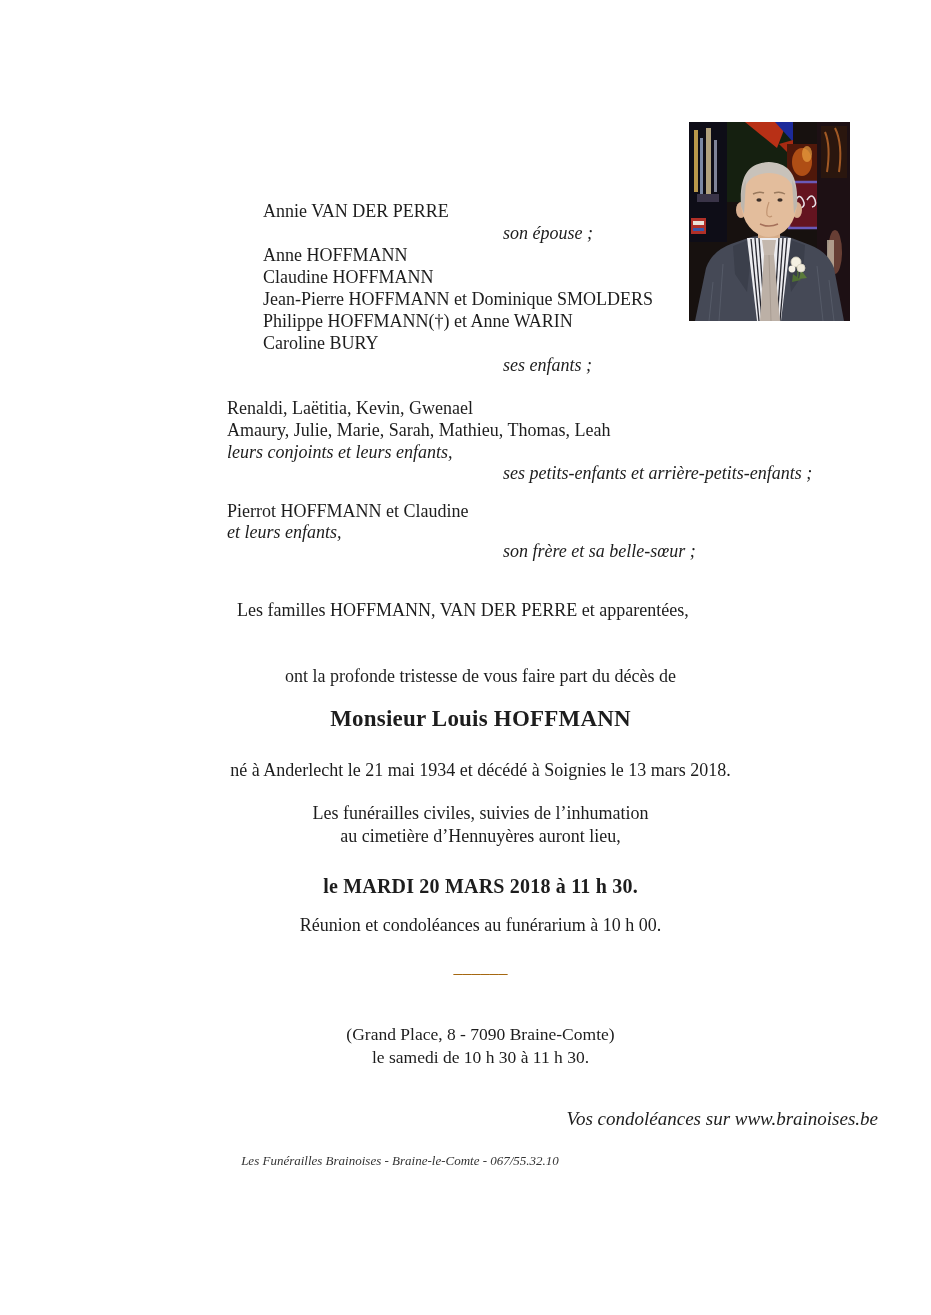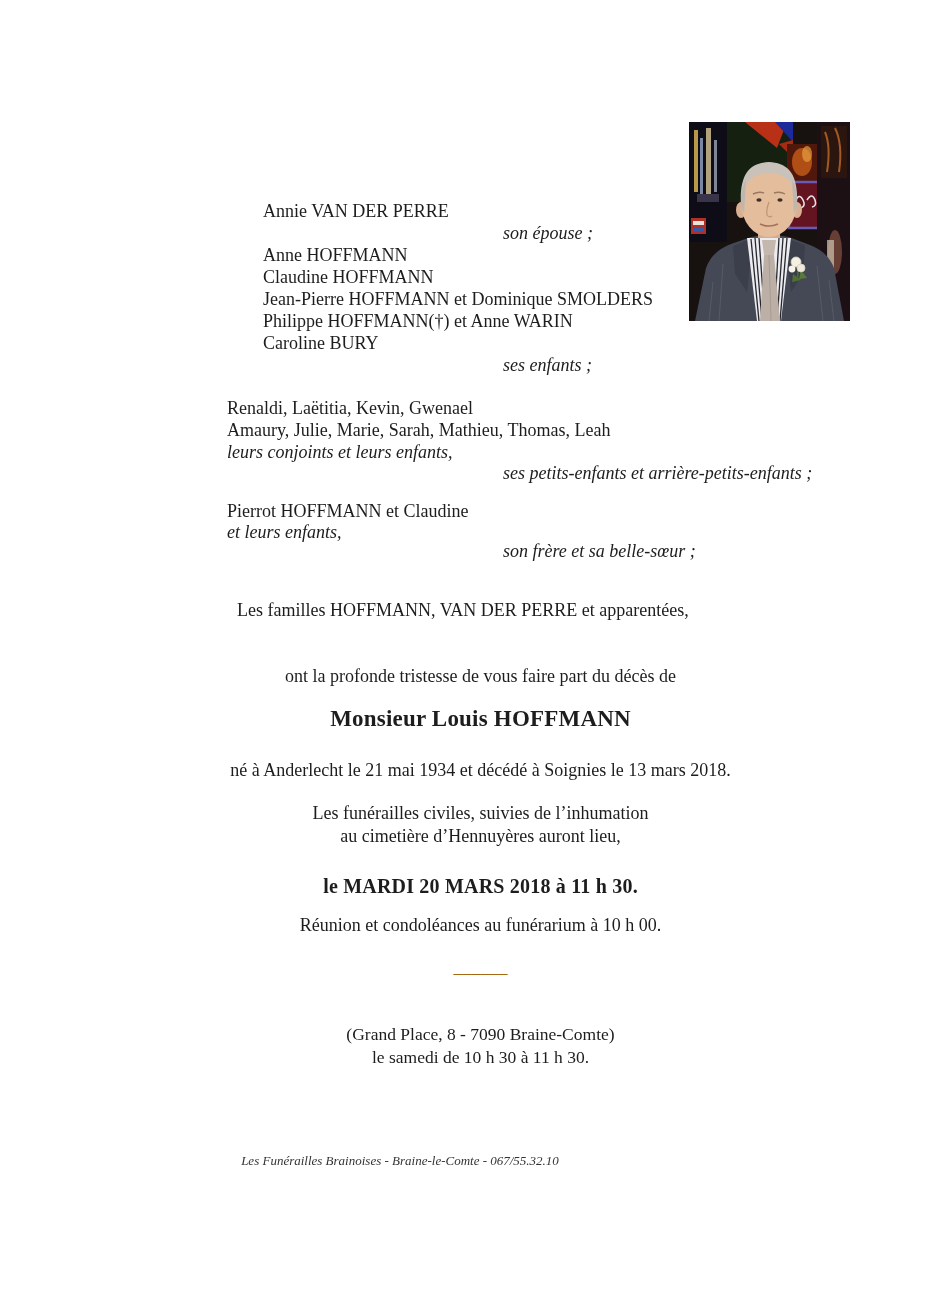--- a/index.html
+++ b/index.html
@@ -139,15 +139,16 @@
   <div class="line center" style="top:802px">Les funérailles civiles, suivies de l’inhumation</div>
   <div class="line center" style="top:825px">au cimetière d’Hennuyères auront lieu,</div>
   <div class="line center bolddate" style="top:875px">le MARDI 20 MARS 2018 à 11 h 30.</div>
   <div class="line center" style="top:914px">Réunion et condoléances au funérarium à 10 h 00.</div>
 
   <div class="line center sep" style="top:956px">______</div>
 
   <div class="line center hommage" style="top:1023px">(Grand Place, 8 - 7090 Braine-Comte)</div>
   <div class="line center hommage" style="top:1046px">le samedi de 10 h 30 à 11 h 30.</div>
 
+  <div class="line condol" style="top:1108px">Vos condoléances sur www.brainoises.be</div>
   <div class="line footer" style="top:1150px">Les Funérailles Brainoises - Braine-le-Comte - 067/55.32.10</div>
 
 </div>
 
 </body></html>

